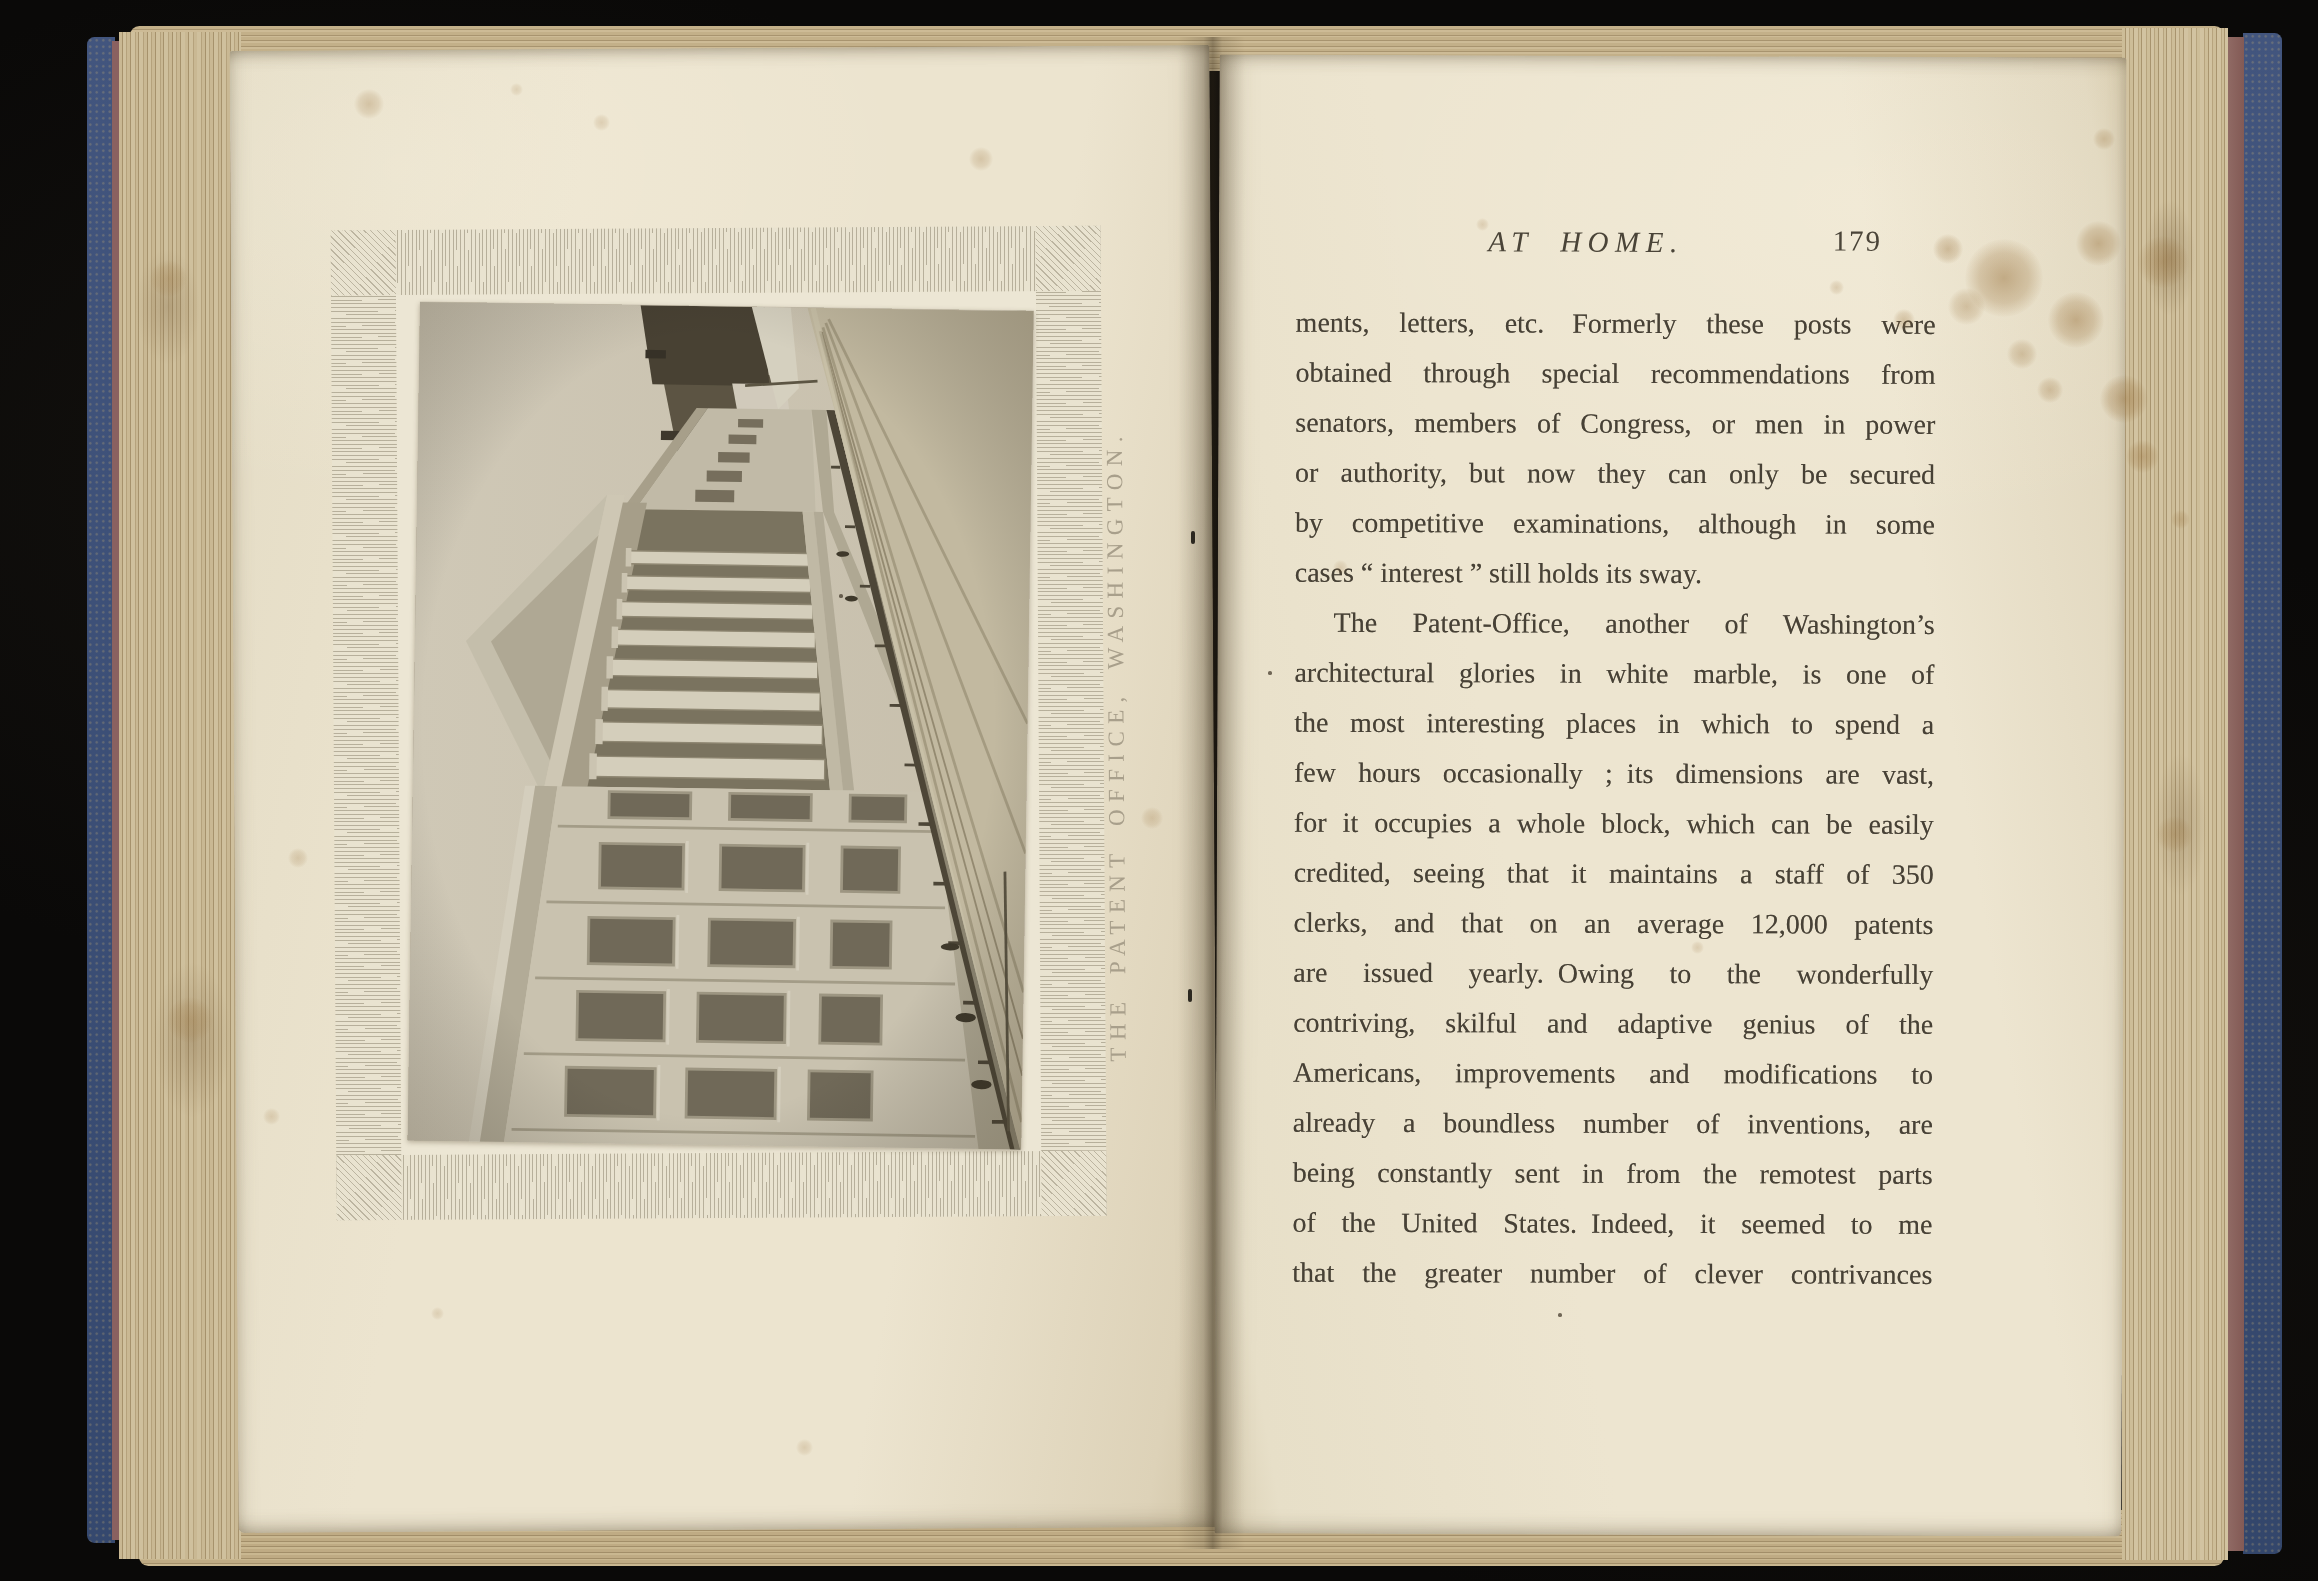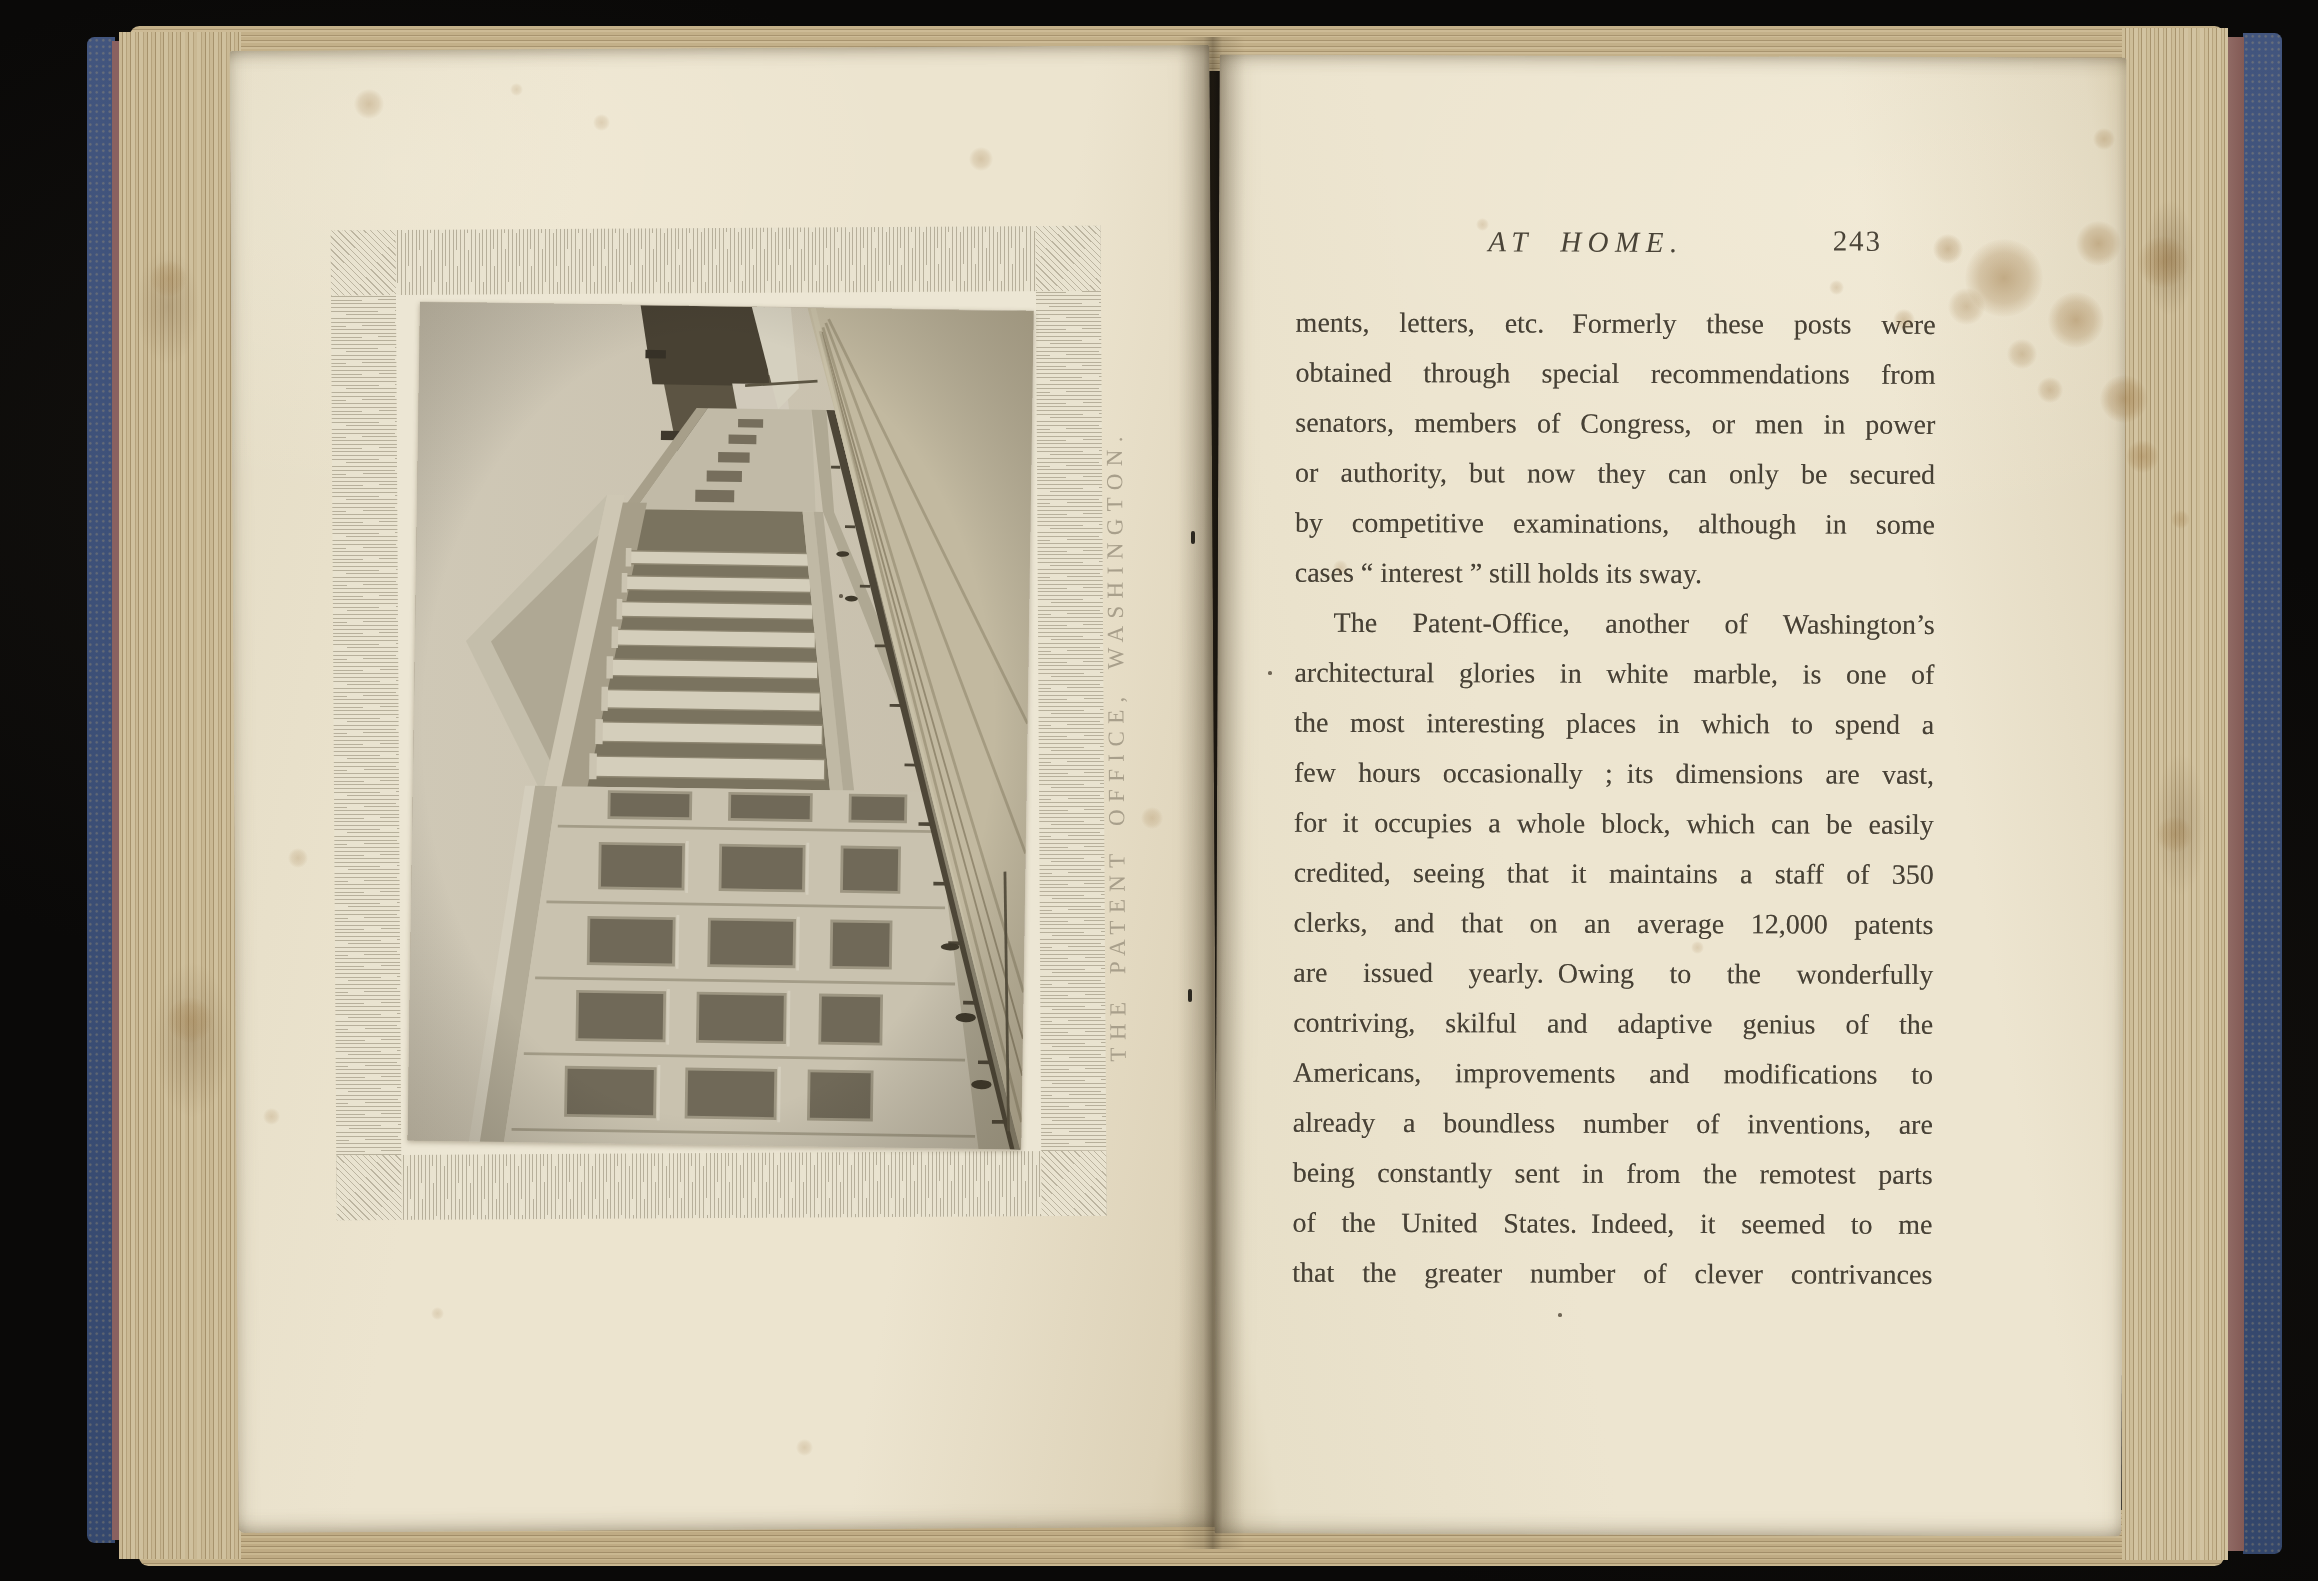--- a/index.html
+++ b/index.html
@@ -281,21 +281,21 @@
       </svg>
     </div>
   </div>
 
   <div class="plate-caption">THE PATENT OFFICE, WASHINGTON.</div>
 </div>
 
 <div class="page page-right">
   <div class="headrow">
     <span class="running-head">AT HOME.</span>
-    <span class="folio">243</span>
+    <span class="folio">179</span>
   </div>
   <div class="textblock" id="textblock">
       <div class="tline">ments, letters, etc. Formerly these posts were</div>
       <div class="tline">obtained through special recommendations from</div>
       <div class="tline">senators, members of Congress, or men in power</div>
       <div class="tline">or authority, but now they can only be secured</div>
       <div class="tline">by competitive examinations, although in some</div>
       <div class="tline noju">cases “ interest ” still holds its sway.</div>
       <div class="tline ind">The Patent-Office, another of Washington’s</div>
       <div class="tline">architectural glories in white marble, is one of</div>

